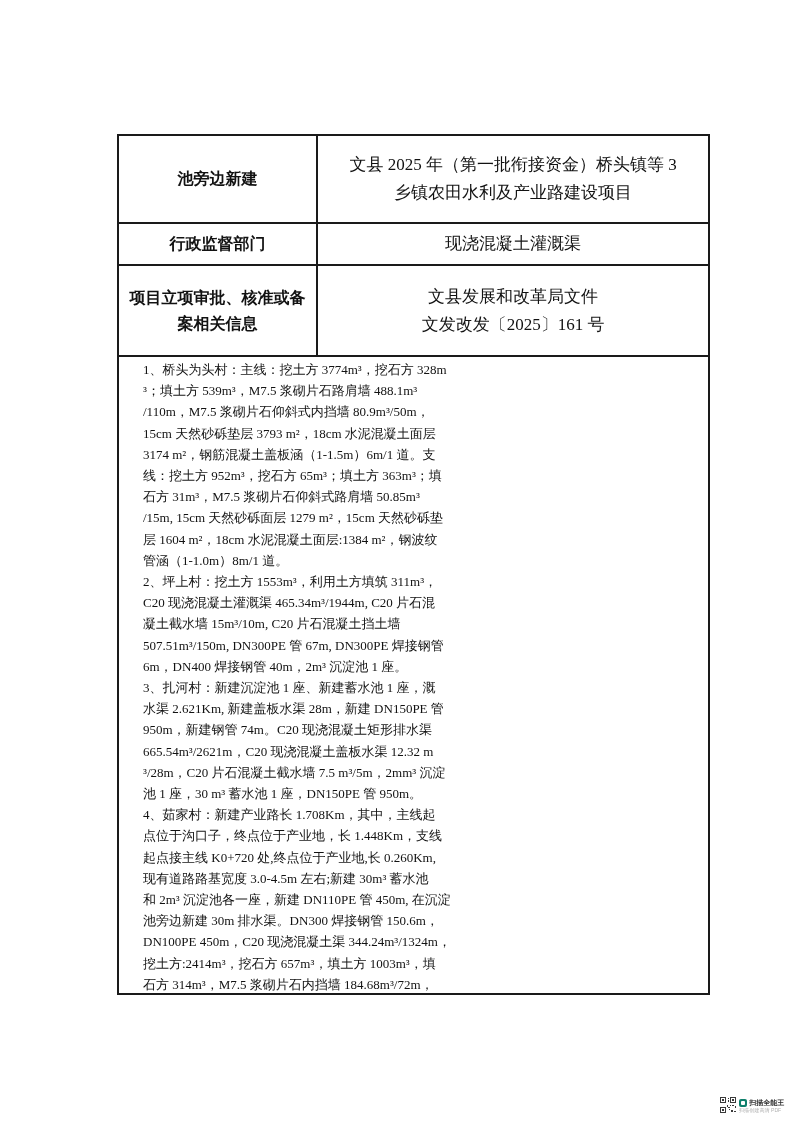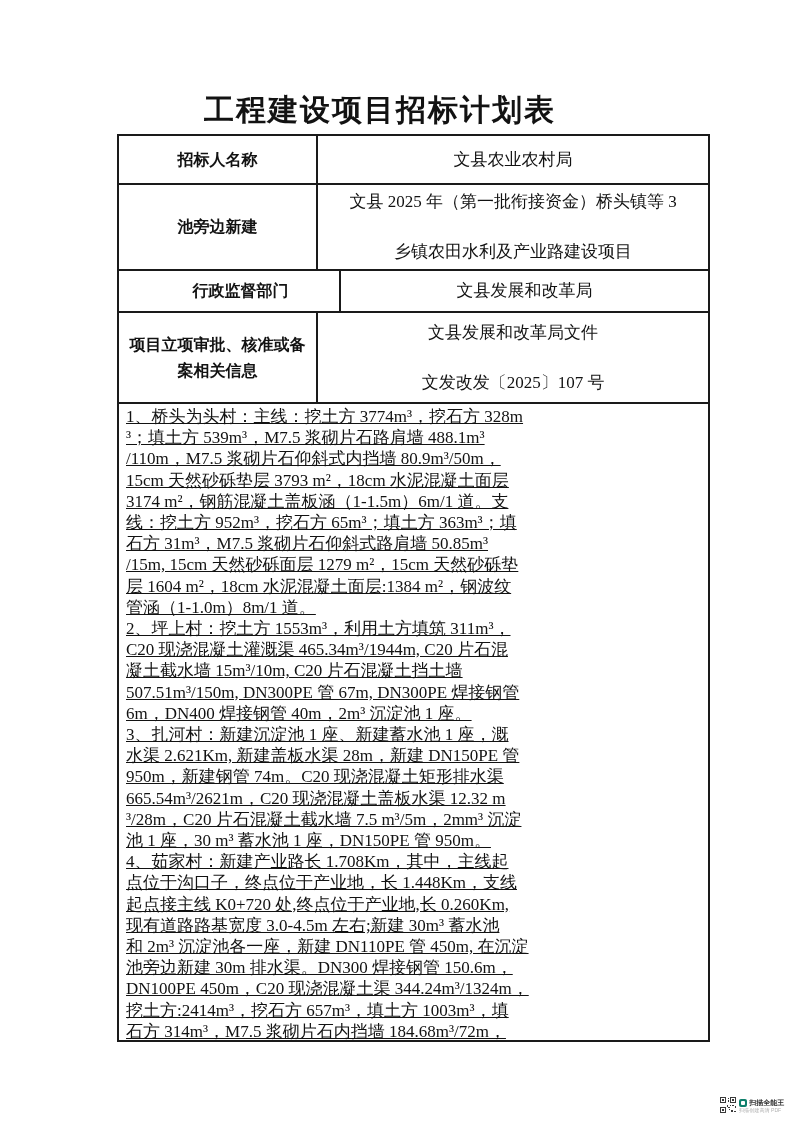--- a/index.html
+++ b/index.html
@@ -29,30 +29,29 @@
     padding:0 4px;
   }
   .cell-value {
     box-sizing:border-box; flex:1 1 auto;
     display:flex; align-items:center; justify-content:center;
     text-align:center; white-space:pre-line;
     font-size:17px; line-height:26px;
   }
   .r1 { height:47px; }
   .r2 { height:86px; }
-  .r3 { height:42px;padding-left:23px; }
+  .r3 { height:42px; }
   .r4 { height:91px; }
   .r5 { height:638px; }
-  .r2 .cell-value, .r4 .cell-value { line-height:50px; }
+  .r2 .cell-value, .r4 .cell-value { line-height:28px; }
   .r5 .cell-value {
     display:block; text-align:left;
-    padding:2px 5px 0 7px;
-    font-size:17px; line-height:21.2px;
+    padding:2px 5px 0 24px;
+    font-size:13px; line-height:21.2px;
     overflow:hidden;
-    text-decoration:underline;
   }
   
   .watermark {
     position:absolute; right:4px; bottom:7px;
     display:flex; align-items:flex-start; gap:3px;
   }
   .wm-qr { display:block; }
   .wm-right { display:flex; flex-direction:column; padding-top:2px; }
   .wm-top { display:flex; align-items:center; gap:2px; }
   .wm-logo { width:8px; height:8px; border-radius:2px; background:#0e7f6b; position:relative; flex:0 0 8px; }
@@ -68,45 +67,40 @@
     font-size:6px; line-height:7px; color:#b0b0b0;
     font-family:"Liberation Sans","DejaVu Sans",sans-serif; white-space:nowrap;
     transform:scale(0.85); transform-origin:left top; margin-top:1px;
   }
 </style>
 </head>
 <body>
 
 <div class="page">
 
-  <h1 class="doc-title">工程建设项目招标计划表</h1>
 
   <div class="tbl">
 
-    <div class="row r1">
-      <div class="cell-label">招标人名称</div>
-      <div class="cell-value">文县农业农村局</div>
-    </div>
 
     <div class="row r2">
       <div class="cell-label">池旁边新建</div>
       <div class="cell-value">文县 2025 年（第一批衔接资金）桥头镇等 3
 乡镇农田水利及产业路建设项目</div>
     </div>
 
     <div class="row r3">
       <div class="cell-label">行政监督部门</div>
-      <div class="cell-value">文县发展和改革局</div>
+      <div class="cell-value">现浇混凝土灌溉渠</div>
     </div>
 
     <div class="row r4">
       <div class="cell-label">项目立项审批、核准或备
 案相关信息</div>
       <div class="cell-value">文县发展和改革局文件
-文发改发〔2025〕107 号</div>
+文发改发〔2025〕161 号</div>
     </div>
 
     <div class="row r5">
       <div class="cell-value">1、桥头为头村：主线：挖土方 3774m³，挖石方 328m
 ³；填土方 539m³，M7.5 浆砌片石路肩墙 488.1m³
 /110m，M7.5 浆砌片石仰斜式内挡墙 80.9m³/50m，
 15cm 天然砂砾垫层 3793 m²，18cm 水泥混凝土面层
 3174 m²，钢筋混凝土盖板涵（1-1.5m）6m/1 道。支
 线：挖土方 952m³，挖石方 65m³；填土方 363m³；填
 石方 31m³，M7.5 浆砌片石仰斜式路肩墙 50.85m³

